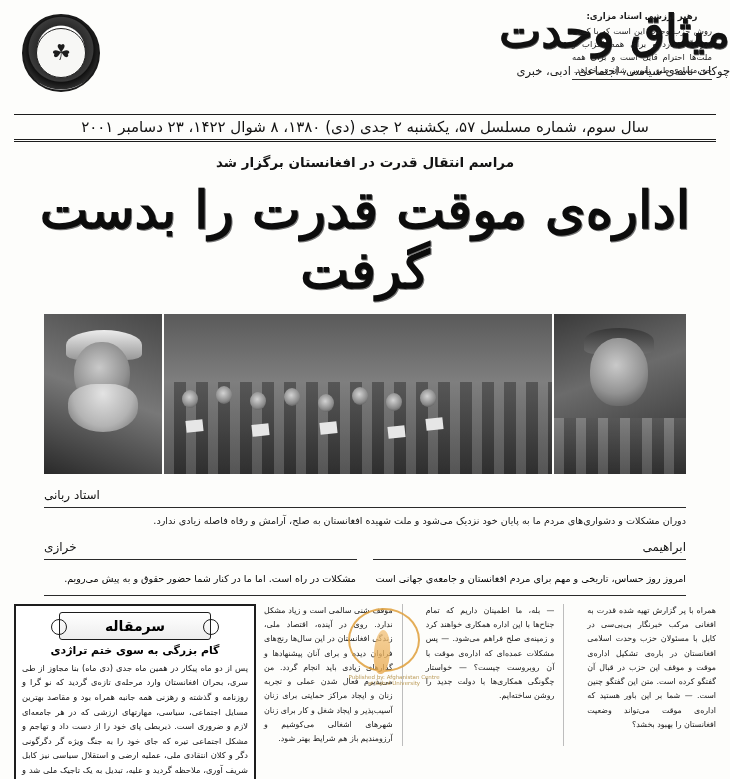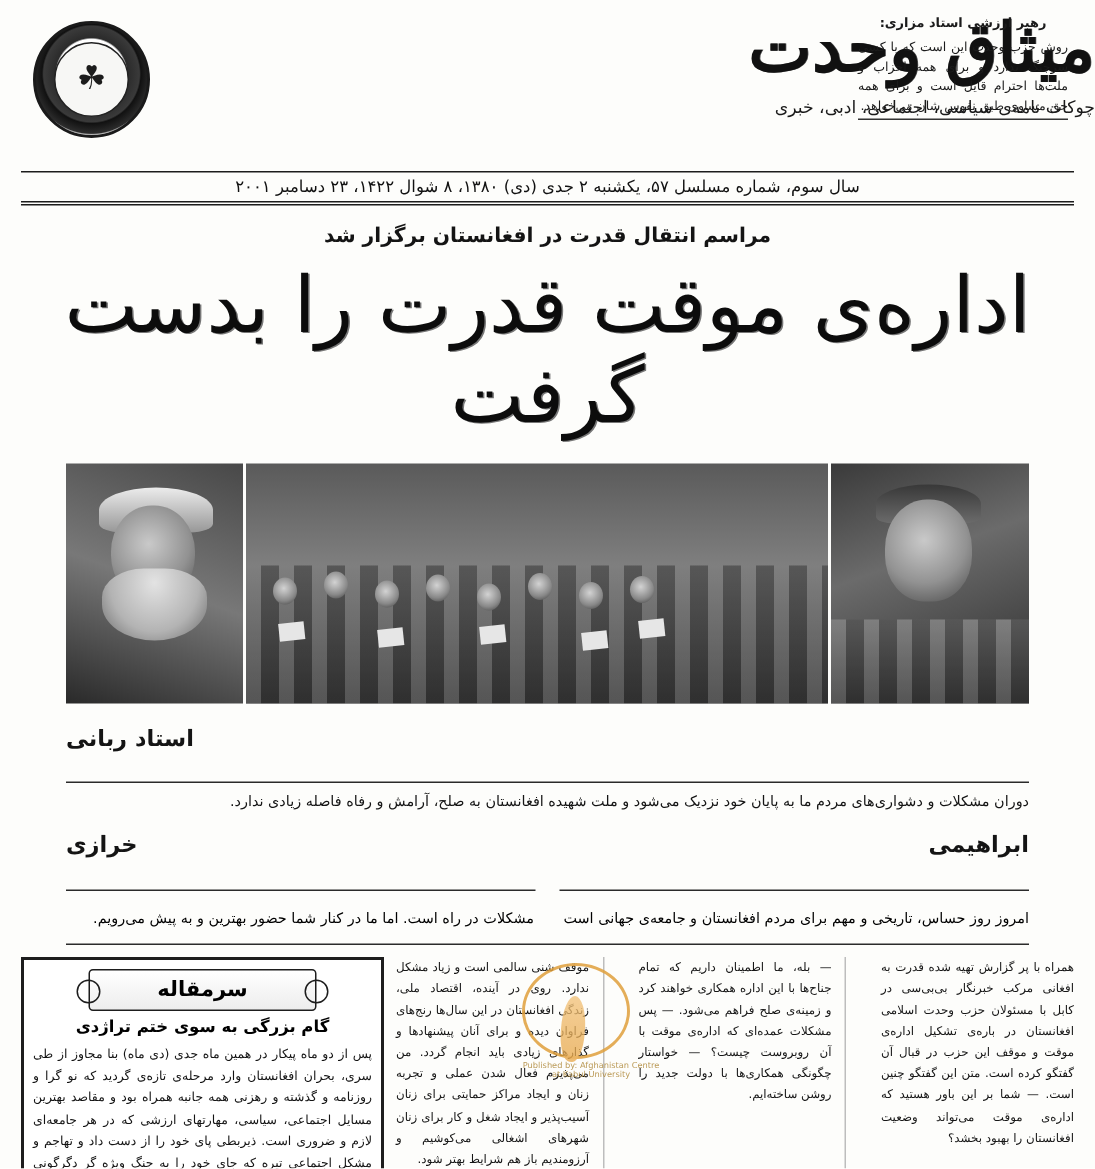--- a/index.html
+++ b/index.html
@@ -92,21 +92,21 @@
     margin-bottom: 2px;
   }
   
   .issue-bar {
     position: relative;
     margin: 2px 14px 0 14px;
     border-top: 1.5px solid #1c1c1c;
     border-bottom: 1.5px solid #1c1c1c;
     padding: 3px 6px;
     text-align: center;
-    font-size: 11px;
+    font-size: 15px;
     color: #111;
     letter-spacing: 0.2px;
   }
   .issue-bar::after {
     content: "";
     position: absolute;
     left: 0; right: 0;
     bottom: -3px;
     border-bottom: 0.8px solid #1c1c1c;
   }
@@ -116,21 +116,21 @@
     text-align: center;
     font-size: 13.5px;
     font-weight: bold;
     color: #141414;
   }
   .headline {
     margin: 10px 8px 0 8px;
     text-align: center;
     font-family: "DejaVu Serif", serif;
     font-size: 52px;
-    font-weight: normal;
+    font-weight: bold;
     color: #0c0c0c;
     line-height: 1.15;
     letter-spacing: -1.5px;
     text-shadow: 1px 1px 0 #777;
   }
   
   .photo-strip {
     position: relative;
     margin: 14px 44px 0 44px;
     height: 160px;
@@ -181,24 +181,24 @@
     margin: 10px 44px 0 44px;
     display: flex;
     gap: 16px;
     font-size: 9.6px;
     line-height: 1.85;
     color: #141414;
   }
   .qcol { flex: 1 1 0; }
   .qname {
     text-align: left;
-    font-size: 15px;
-    font-weight: bold;
+    font-size: 12px;
+    font-weight: normal;
     border-bottom: 0.8px solid #2a2a2a;
-    padding-bottom: 15px;
+    padding-bottom: 1px;
     margin-bottom: 4px;
   }
   .qcol.left .qname { text-align: right; }
   .qtext { text-align: justify; }
   .rule-thin { margin: 8px 44px 0 44px; border-top: 0.8px solid #2b2b2b; }
   .wide-line {
     margin: 6px 44px 0 44px;
     font-size: 9.6px;
     line-height: 1.8;
     display: flex;
@@ -383,21 +383,21 @@
     <div class="qcol left">
       <div class="qname">ابراهیمی</div>
     </div>
     <div class="qcol">
       <div class="qname">خرازی</div>
     </div>
   </div>
 
   <div class="wide-line">
     <div>امروز روز حساس، تاریخی و مهم برای مردم افغانستان و جامعه‌ی جهانی است</div>
-    <div>مشکلات در راه است. اما ما در کنار شما حضور بهترین و به پیش می‌رویم.</div>
+    <div>مشکلات در راه است. اما ما در کنار شما حضور حقوق و به پیش می‌رویم.</div>
   </div>
 
   <div class="rule-thin"></div>
 
   <div class="bottom">
 
     <div class="center-col">
       <div class="cols3">
         <div class="c">همراه با پر گزارش تهیه شده قدرت به افغانی مرکب خبرنگار بی‌بی‌سی در کابل با مسئولان حزب وحدت اسلامی افغانستان در باره‌ی تشکیل اداره‌ی موقت و موقف این حزب در قبال آن گفتگو کرده است. متن این گفتگو چنین است.
 — شما بر این باور هستید که اداره‌ی موقت می‌تواند وضعیت افغانستان را بهبود بخشد؟</div>

